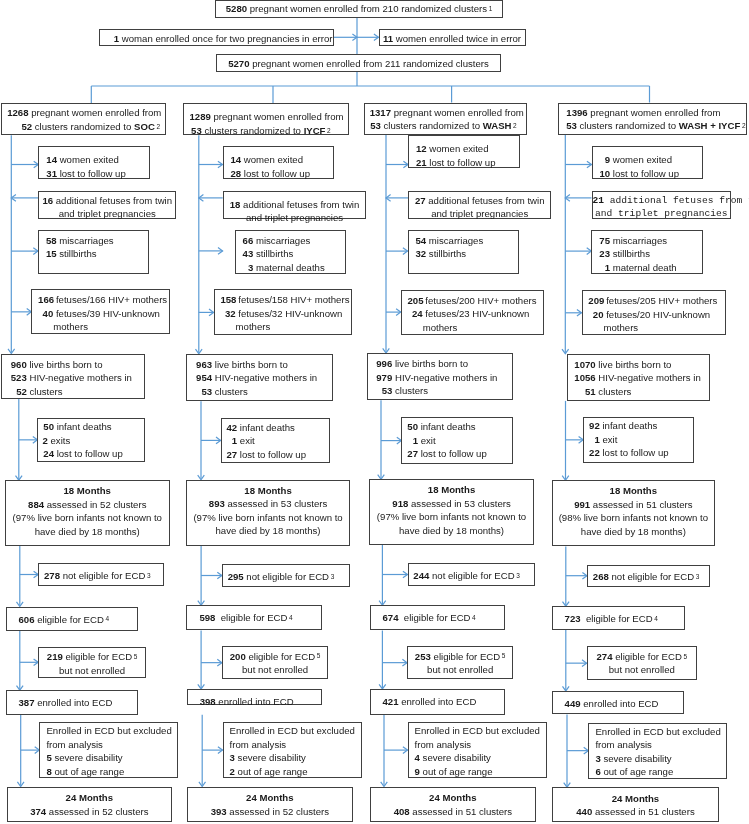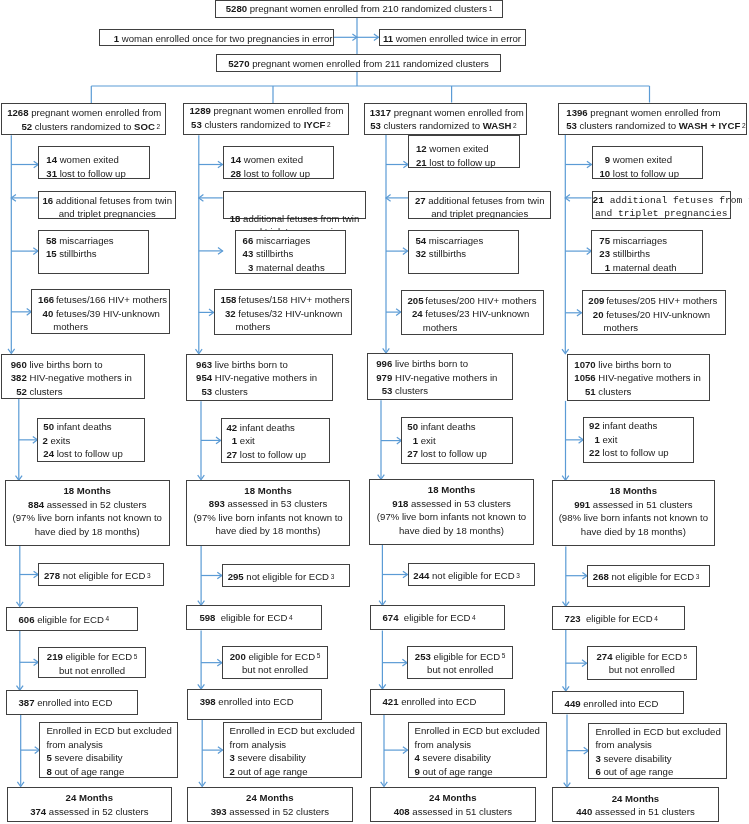--- a/index.html
+++ b/index.html
@@ -167,21 +167,21 @@
       <span class="ln"><span class="num" style="width:11.5px">58</span><span class="txt"><span class="lbl">&nbsp;miscarriages</span></span></span>
       <span class="ln"><span class="num" style="width:11.5px">15</span><span class="txt"><span class="lbl">&nbsp;stillbirths</span></span></span>
     </div>
   <div class="box" style="left:31.3px;top:289.4px;width:138.3px;height:44.9px;padding-top:3px;padding-left:5.8px;">
       <span class="ln"><span class="num" style="width:15.2px">166</span><span class="txt"><span class="lbl">&nbsp;fetuses/166&nbsp;HIV+&nbsp;mothers</span></span></span>
       <span class="ln"><span class="num" style="width:15.2px">40</span><span class="txt"><span class="lbl">&nbsp;fetuses/39&nbsp;HIV-unknown</span></span></span>
       <span class="ln"><span class="num" style="width:15.2px"></span><span class="txt"><span class="lbl">mothers</span></span></span>
     </div>
   <div class="box" style="left:1px;top:353.5px;width:144px;height:45.5px;padding-top:3.2px;padding-left:7.3px;">
       <span class="ln"><span class="num" style="width:17.5px">960</span><span class="txt"><span class="lbl">&nbsp;live&nbsp;births&nbsp;born&nbsp;to</span></span></span>
-      <span class="ln"><span class="num" style="width:17.5px">382</span><span class="txt"><span class="lbl">&nbsp;HIV-negative&nbsp;mothers&nbsp;in</span></span></span>
+      <span class="ln"><span class="num" style="width:17.5px">523</span><span class="txt"><span class="lbl">&nbsp;HIV-negative&nbsp;mothers&nbsp;in</span></span></span>
       <span class="ln"><span class="num" style="width:17.5px">52</span><span class="txt"><span class="lbl">&nbsp;clusters</span></span></span>
     </div>
   <div class="box" style="left:37.4px;top:417.6px;width:107.5px;height:44.5px;padding-top:1.9px;padding-left:4.1px;">
       <span class="ln"><span class="num" style="width:11.5px">50</span><span class="txt"><span class="lbl">&nbsp;infant&nbsp;deaths</span></span></span>
       <span class="ln"><span class="b">2</span><span class="lbl">&nbsp;exits</span></span>
       <span class="ln"><span class="num" style="width:11.5px">24</span><span class="txt"><span class="lbl">&nbsp;lost&nbsp;to&nbsp;follow&nbsp;up</span></span></span>
     </div>
   <div class="box" style="left:5px;top:480.2px;width:164.5px;height:65.6px;padding-top:3.2px;text-align:center;">
       <span class="ln"><span class="b">18&nbsp;Months</span></span>
       <span class="ln"><span class="b">884</span><span class="lbl">&nbsp;assessed&nbsp;in&nbsp;52&nbsp;clusters</span></span>
@@ -204,29 +204,29 @@
   <div class="box" style="left:39.3px;top:722.4px;width:139.1px;height:55.4px;padding-top:1px;padding-left:6.1px;">
       <span class="ln"><span class="lbl">Enrolled&nbsp;in&nbsp;ECD&nbsp;but&nbsp;excluded</span></span>
       <span class="ln"><span class="lbl">from&nbsp;analysis</span></span>
       <span class="ln"><span class="b">5</span><span class="lbl">&nbsp;severe&nbsp;disability</span></span>
       <span class="ln"><span class="b">8</span><span class="lbl">&nbsp;out&nbsp;of&nbsp;age&nbsp;range</span></span>
     </div>
   <div class="box" style="left:6.5px;top:786.5px;width:165.7px;height:35.6px;padding-top:3.5px;text-align:center;">
       <span class="ln"><span class="b">24&nbsp;Months</span></span>
       <span class="ln"><span class="b">374</span><span class="lbl">&nbsp;assessed&nbsp;in&nbsp;52&nbsp;clusters</span></span>
     </div>
-  <div class="box" style="left:182.6px;top:103.2px;width:166px;height:32px;padding-top:0;">
+  <div class="box" style="left:182.6px;top:103.2px;width:166px;height:32px;padding-top:6px;">
       <span class="ln" style="padding-left:5.9px"><span class="b">1289</span><span class="lbl">&nbsp;pregnant&nbsp;women&nbsp;enrolled&nbsp;from</span></span>
       <span class="ln" style="padding-left:7.5px"><span class="b">53</span><span class="lbl">&nbsp;clusters&nbsp;randomized&nbsp;to&nbsp;</span><span class="b">IYCF</span><span class="sup">2</span></span>
     </div>
   <div class="box" style="left:222.5px;top:146.4px;width:111px;height:32.5px;padding-top:6.1px;padding-left:6.2px;">
       <span class="ln"><span class="num" style="width:11.5px">14</span><span class="txt"><span class="lbl">&nbsp;women&nbsp;exited</span></span></span>
       <span class="ln"><span class="num" style="width:11.5px">28</span><span class="txt"><span class="lbl">&nbsp;lost&nbsp;to&nbsp;follow&nbsp;up</span></span></span>
     </div>
-  <div class="box" style="left:222.7px;top:190.7px;width:143.7px;height:28.7px;padding-top:20px;text-align:center;">
+  <div class="box" style="left:222.7px;top:190.7px;width:143.7px;height:28.7px;padding-top:6px;text-align:center;">
       <span class="ln"><span class="b">18</span><span class="lbl">&nbsp;additional&nbsp;fetuses&nbsp;from&nbsp;twin</span></span>
       <span class="ln"><span class="lbl">and&nbsp;triplet&nbsp;pregnancies</span></span>
     </div>
   <div class="box" style="left:222.6px;top:230.2px;width:111.9px;height:44px;padding-top:2.6px;padding-left:6.2px;margin-left:12px;">
       <span class="ln"><span class="num" style="width:11.5px">66</span><span class="txt"><span class="lbl">&nbsp;miscarriages</span></span></span>
       <span class="ln"><span class="num" style="width:11.5px">43</span><span class="txt"><span class="lbl">&nbsp;stillbirths</span></span></span>
       <span class="ln"><span class="num" style="width:11.5px">3</span><span class="txt"><span class="lbl">&nbsp;maternal&nbsp;deaths</span></span></span>
     </div>
   <div class="box" style="left:213.6px;top:289.3px;width:138.6px;height:46.2px;padding-top:3px;padding-left:5.8px;">
       <span class="ln"><span class="num" style="width:15.2px">158</span><span class="txt"><span class="lbl">&nbsp;fetuses/158&nbsp;HIV+&nbsp;mothers</span></span></span>
@@ -252,21 +252,21 @@
   <div class="box" style="left:221.9px;top:564.2px;width:127.7px;height:22.6px;padding-top:4.6px;padding-left:4.8px;">
       <span class="ln"><span class="b">295</span><span class="lbl">&nbsp;not&nbsp;eligible&nbsp;for&nbsp;ECD</span><span class="sup">3</span></span>
     </div>
   <div class="box" style="left:186.4px;top:605.3px;width:135.9px;height:25.1px;padding-top:5px;padding-left:12px;">
       <span class="ln"><span class="b">598</span><span class="lbl">&nbsp;&nbsp;eligible&nbsp;for&nbsp;ECD</span><span class="sup">4</span></span>
     </div>
   <div class="box" style="left:221.9px;top:646.1px;width:106.3px;height:33.1px;padding-top:2.5px;text-align:center;">
       <span class="ln"><span class="b">200</span><span class="lbl">&nbsp;eligible&nbsp;for&nbsp;ECD</span><span class="sup">5</span></span>
       <span class="ln"><span class="lbl">but&nbsp;not&nbsp;enrolled</span></span>
     </div>
-  <div class="box" style="left:186.7px;top:688.9px;width:135.6px;height:31px;padding-top:5px;padding-left:12px;">
+  <div class="box" style="left:186.7px;top:688.9px;width:135.6px;height:16px;padding-top:5px;padding-left:12px;">
       <span class="ln"><span class="b">398</span><span class="lbl">&nbsp;enrolled&nbsp;into&nbsp;ECD</span></span>
     </div>
   <div class="box" style="left:222.5px;top:722.4px;width:139.1px;height:55.4px;padding-top:1px;padding-left:6.1px;">
       <span class="ln"><span class="lbl">Enrolled&nbsp;in&nbsp;ECD&nbsp;but&nbsp;excluded</span></span>
       <span class="ln"><span class="lbl">from&nbsp;analysis</span></span>
       <span class="ln"><span class="b">3</span><span class="lbl">&nbsp;severe&nbsp;disability</span></span>
       <span class="ln"><span class="b">2</span><span class="lbl">&nbsp;out&nbsp;of&nbsp;age&nbsp;range</span></span>
     </div>
   <div class="box" style="left:187px;top:786.5px;width:165.7px;height:35.6px;padding-top:3.5px;text-align:center;">
       <span class="ln"><span class="b">24&nbsp;Months</span></span>

